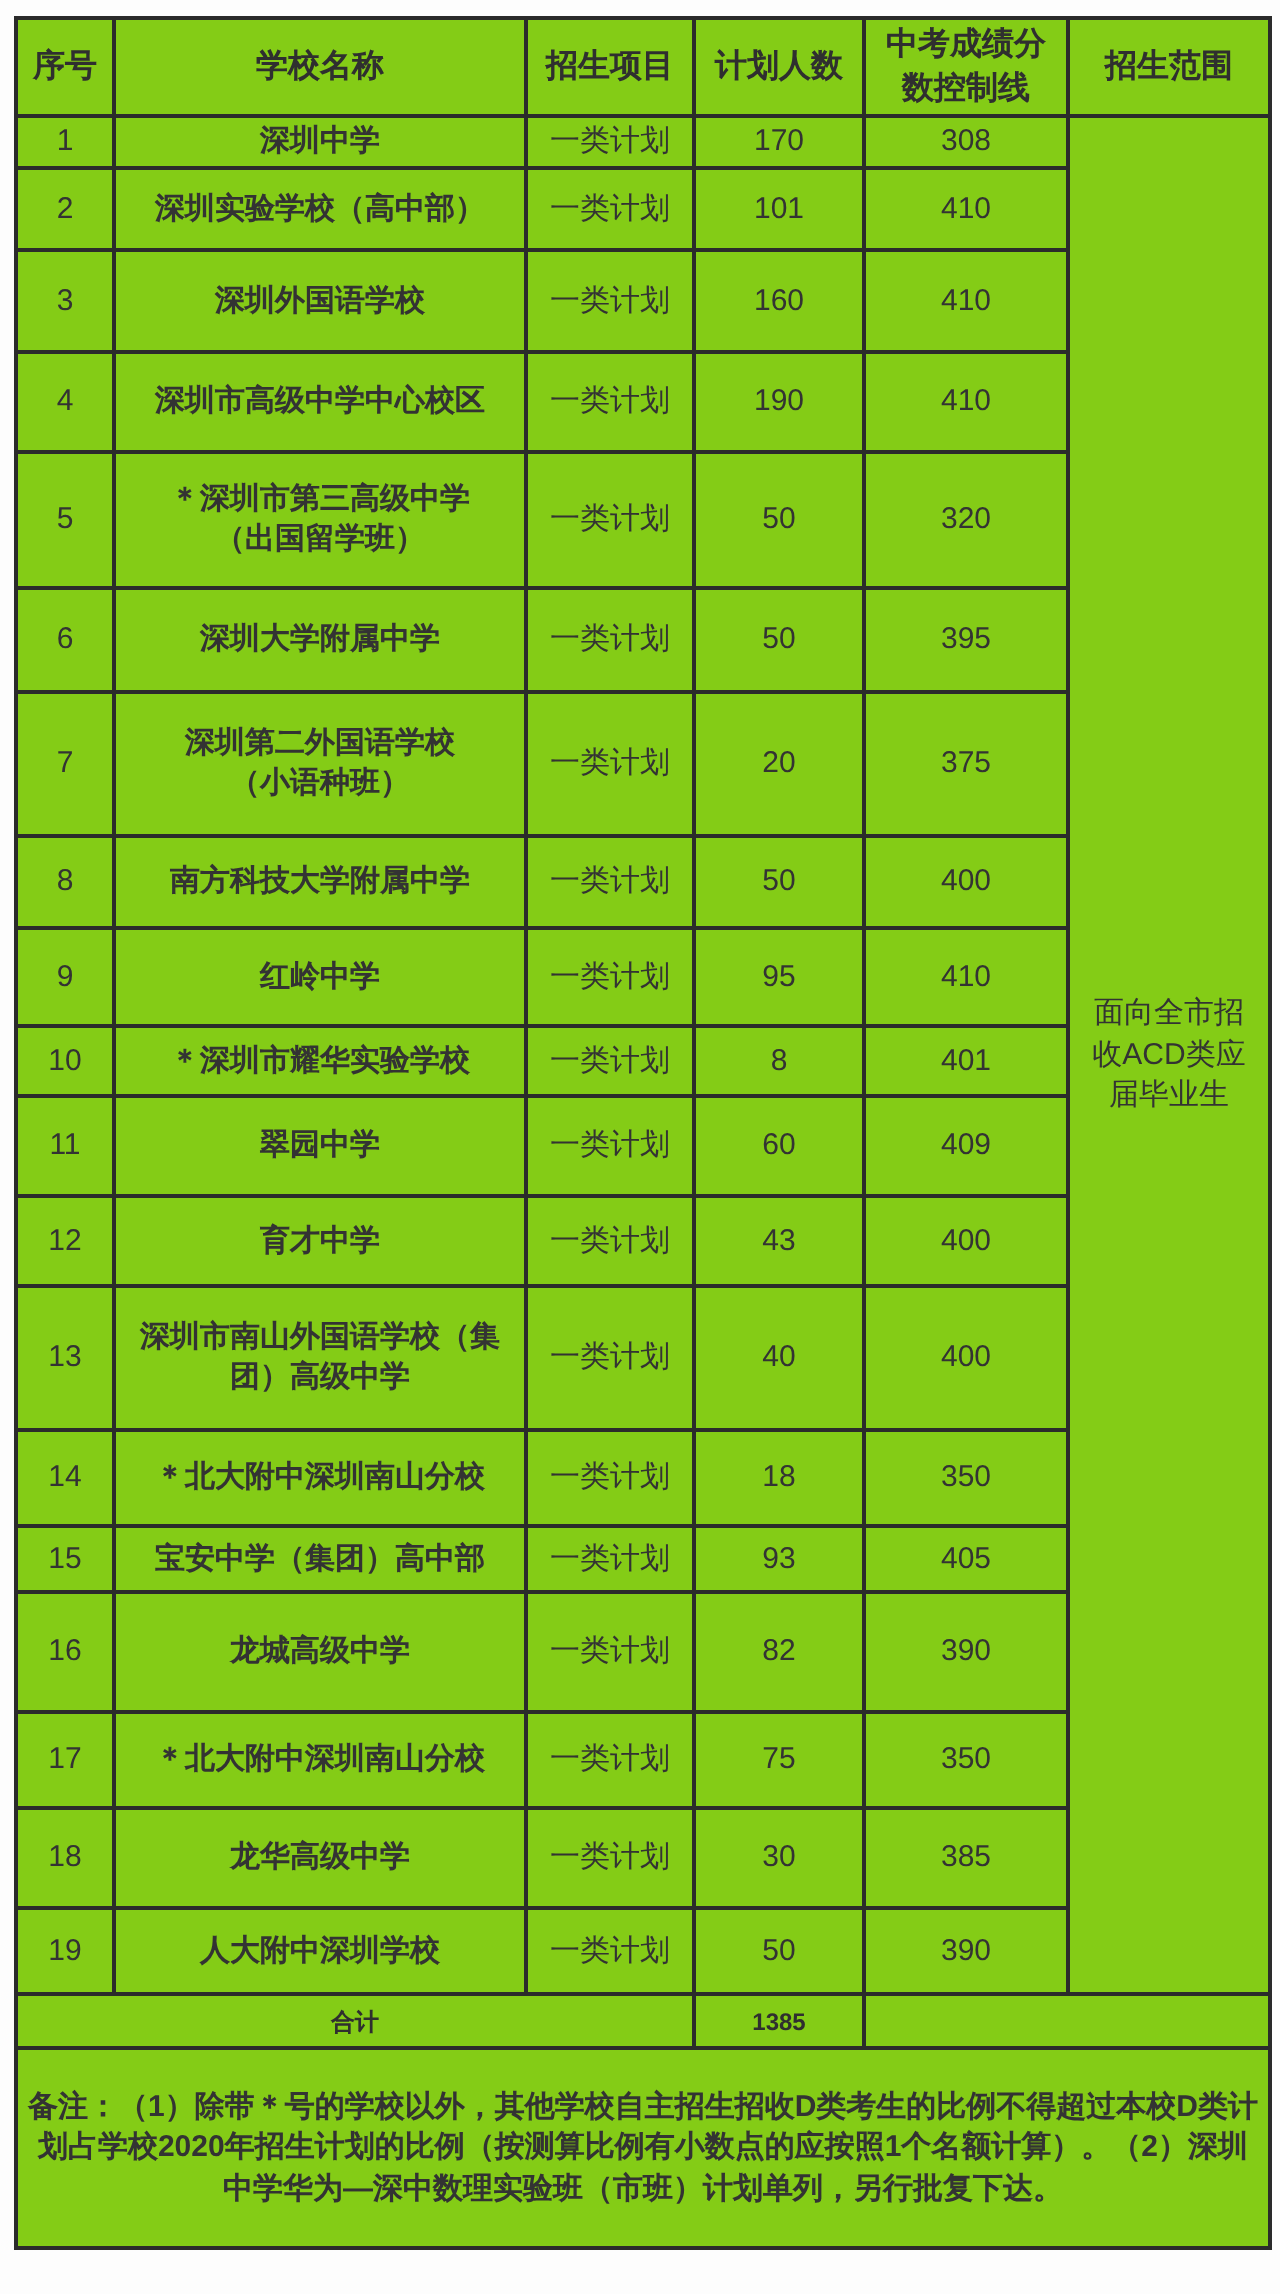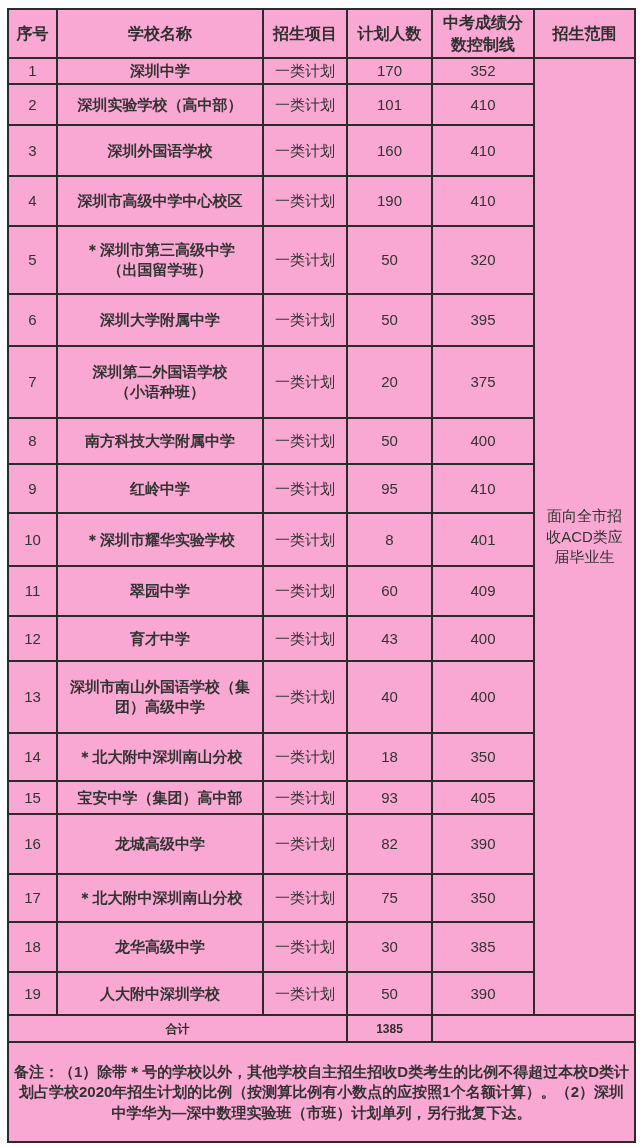--- a/index.html
+++ b/index.html
@@ -15,21 +15,21 @@
     background: #fdfdfd;
     overflow: hidden;
   }
   table.adm {
     position: absolute;
     left: 7px;
     top: 8px;
     width: 627px;
     border-collapse: collapse;
     table-layout: fixed;
-    background: #f9a8d4;
+    background: #84cc16;
   }
   table.adm td, table.adm th {
     border: 2px solid #2b2b2b;
     padding: 2px 4px;
     text-align: center;
     vertical-align: middle;
     color: #333333;
     font-size: 15px;
     line-height: 1.35;
     overflow: hidden;
@@ -84,21 +84,21 @@
         <th class="score-head">中考成绩分
 数控制线</th>
         <th>招生范围</th>
       </tr>
 
       <tr style="height:25px">
         <td>1</td>
         <td class="school">深圳中学</td>
         <td>一类计划</td>
         <td>170</td>
-        <td>352</td>
+        <td>308</td>
         <td class="scope-cell" rowspan="19">面向全市招
 收ACD类应
 届毕业生</td>
       </tr>
 
       <tr style="height:41px">
         <td>2</td>
         <td class="school">深圳实验学校（高中部）</td>
         <td>一类计划</td>
         <td>101</td>
@@ -156,21 +156,21 @@
       </tr>
 
       <tr style="height:49px">
         <td>9</td>
         <td class="school">红岭中学</td>
         <td>一类计划</td>
         <td>95</td>
         <td>410</td>
       </tr>
 
-      <tr style="height:53px">
+      <tr style="height:35px">
         <td>10</td>
         <td class="school">＊深圳市耀华实验学校</td>
         <td>一类计划</td>
         <td>8</td>
         <td>401</td>
       </tr>
 
       <tr style="height:50px">
         <td>11</td>
         <td class="school">翠园中学</td>

